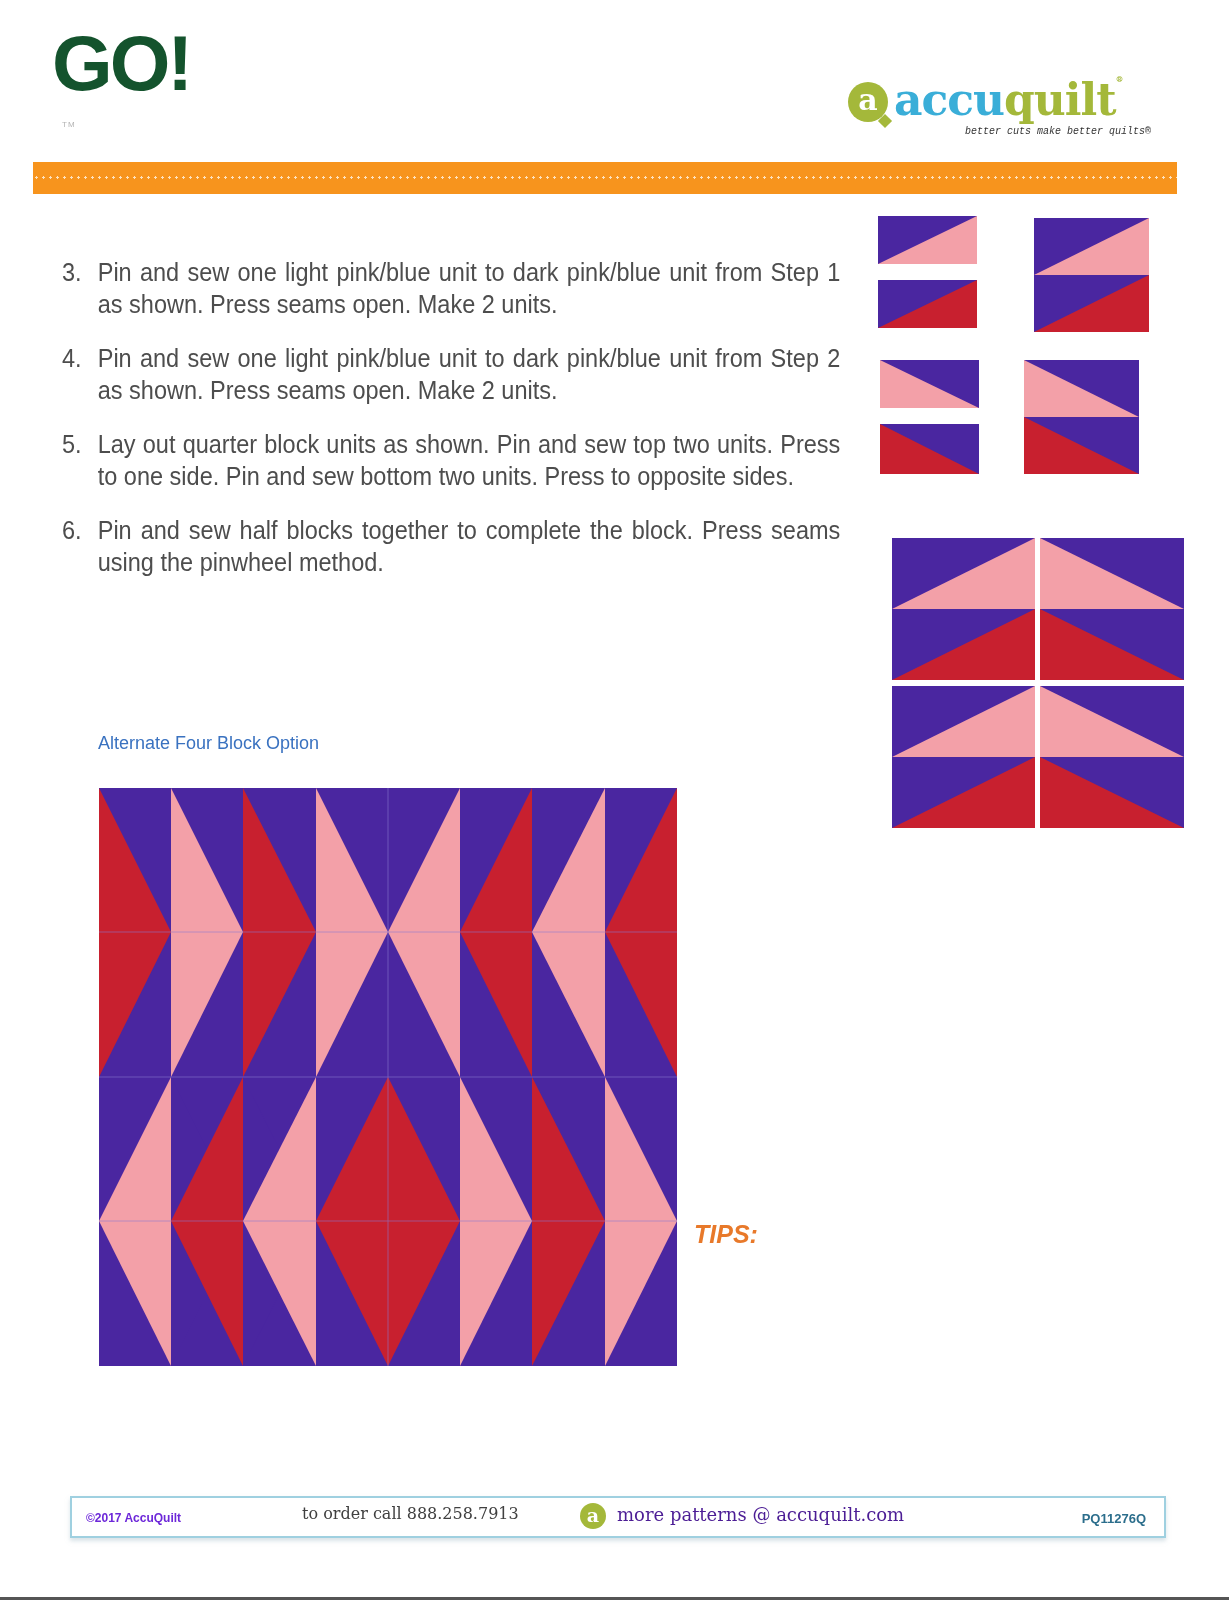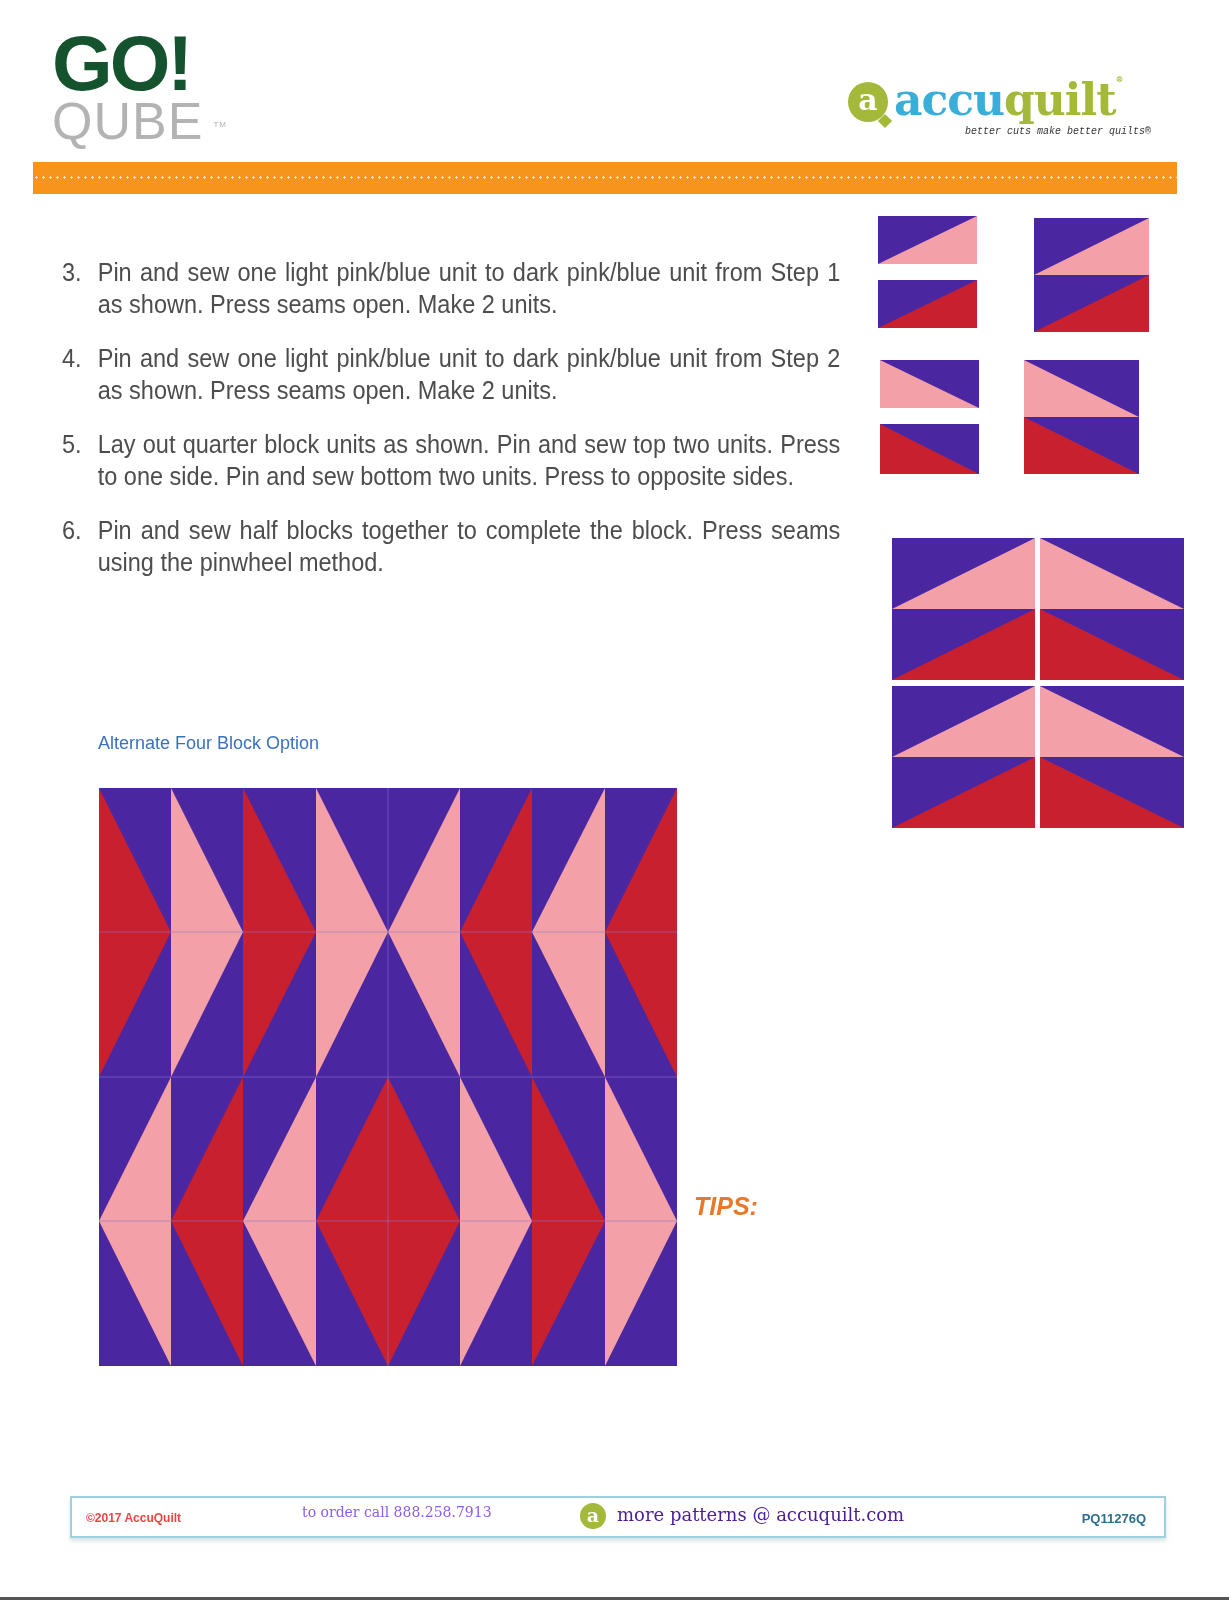--- a/index.html
+++ b/index.html
@@ -26,39 +26,39 @@
       background-size: 7px 3px; background-repeat: repeat-x; }
 
     .steps { position: absolute; left: 62px; top: 256px; width: 778px; }
     .step { display: flex; font-size: 25px; line-height: 32px; color: #4d4d4d; margin-bottom: 22px; transform: scaleX(0.94); transform-origin: left; width: 828px; }
     .step .num { width: 38px; flex: none; }
     .step .txt { flex: 1; text-align: justify; }
 
     .alt-title { position: absolute; left: 98px; top: 733px; font-size: 18px; color: #3a72c0; }
 
     .tips { position: absolute; left: 694px; top: 1190px; width: 490px; font-style: italic; font-size: 25px; line-height: 32px; color: #111; }
-    .tips .label { color: #e8792a; font-weight: 700; }
+    .tips .label { color: #e8792a; font-weight: 700; margin-top: 28px; }
 
     .footer { position: absolute; left: 70px; top: 1496px; width: 1096px; height: 42px; border: 2px solid #9fd0e0; background: #fff; box-shadow: 0 3px 4px rgba(180,200,210,0.5); }
-    .footer .copy { position: absolute; left: 14px; top: 13px; font-size: 12px; font-weight: 700; color: #ef4444; }
-    .footer .order { position: absolute; left: 230px; top: 6px; font-family: "DejaVu Serif", serif; font-size: 14px; color: #8b5cf6; white-space: nowrap; }
+    .footer .copy { position: absolute; left: 14px; top: 13px; font-size: 12px; font-weight: 700; color: #6d28d9; }
+    .footer .order { position: absolute; left: 230px; top: 6px; font-family: "DejaVu Serif", serif; font-size: 16px; color: #404040; white-space: nowrap; }
     .footer .abadge { position: absolute; left: 508px; top: 5px; width: 26px; height: 26px; border-radius: 50%; background: #a4b83a; color: #fff; font-family: "DejaVu Serif", serif; font-weight: 700; font-size: 19px; line-height: 24px; text-align: center; }
     .footer .more { position: absolute; left: 545px; top: 6px; font-family: "DejaVu Serif", serif; font-size: 18px; color: #4c1d95; white-space: nowrap; }
     .footer .code { position: absolute; right: 18px; top: 13px; font-size: 13px; font-weight: 700; color: #2c6e8c; padding-left: 8px; }
 
     .bottom-rule { position: absolute; left: 0; top: 1597px; width: 1229px; height: 3px; background: #555; }
 
     svg.quilt { position: absolute; display: block; }
   </style>
 </head>
 <body>
 
 <div class="logo-go">
   <div class="go">GO!</div>
-  <div class="qube"><span>QUBE</span><span class="tm">TM</span></div>
+  <div class="qube"><span class="tm">TM</span></div>
 </div>
 
 <div class="logo-accu">
   <div class="badge">a</div>
   <div class="word"><span class="accu">accu</span><span class="quilt">quilt</span><span class="reg">®</span></div>
   <div class="tagline">better cuts make  better quilts®</div>
 </div>
 
 <div class="orange-bar">
   <div class="dots"></div>

